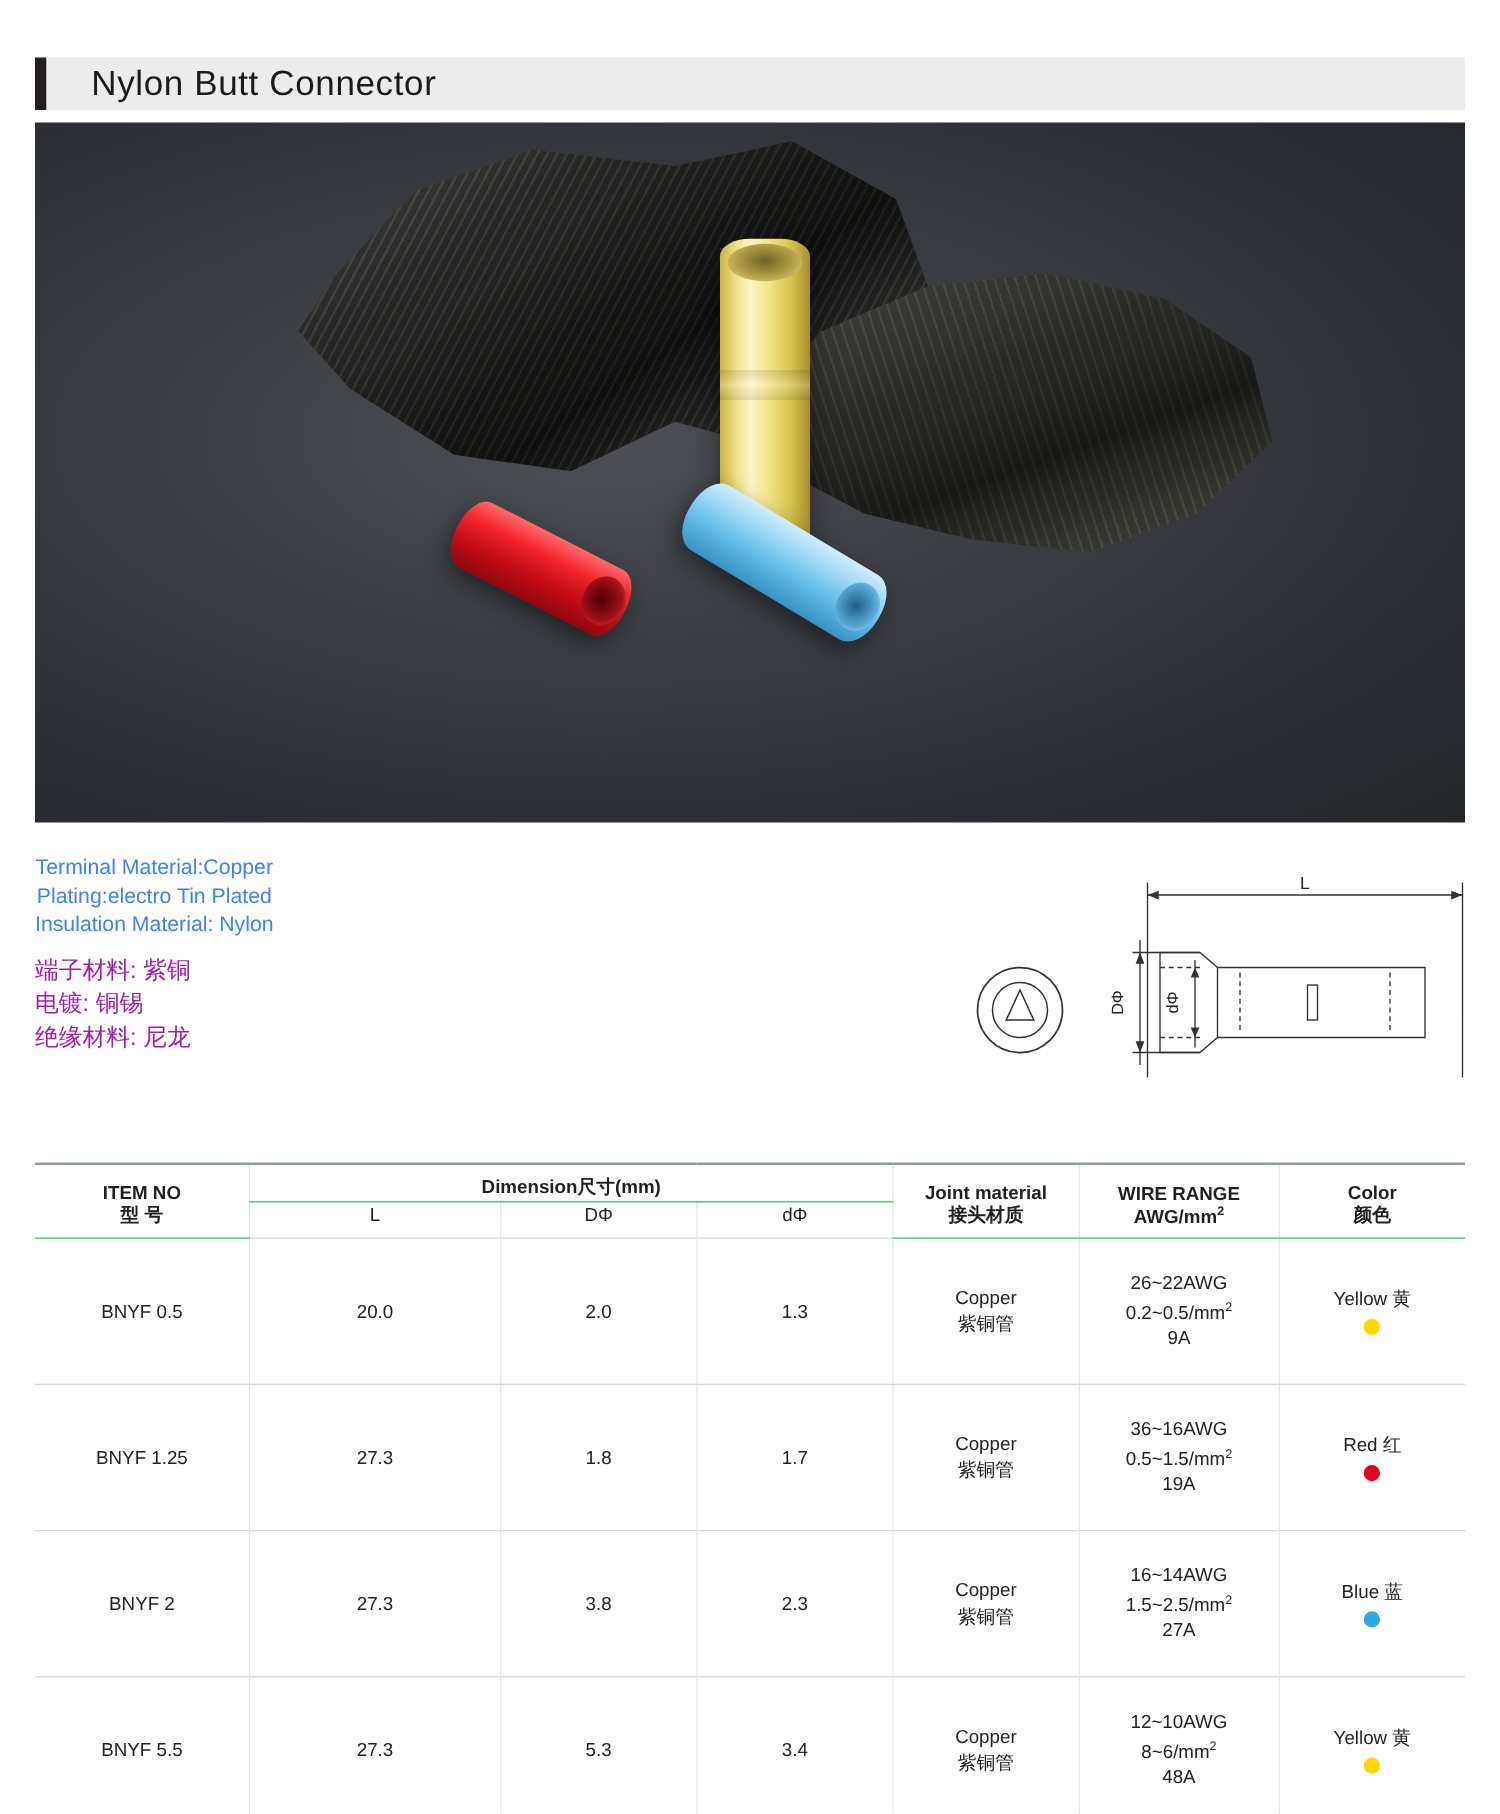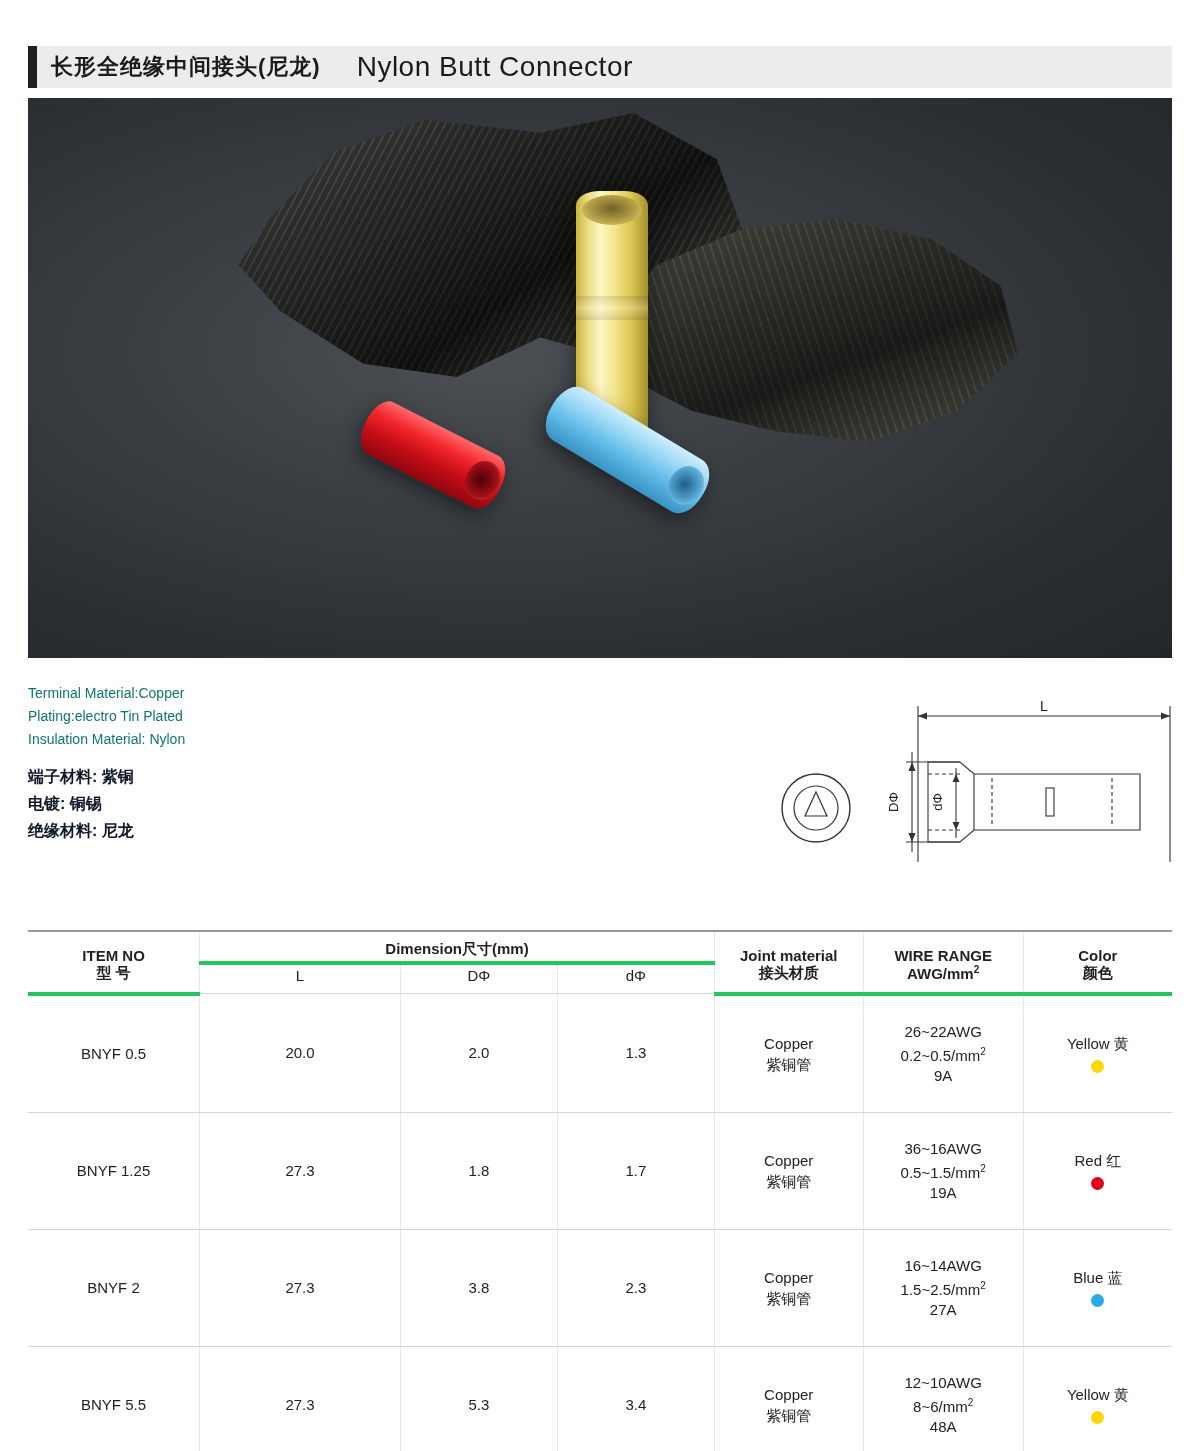--- a/index.html
+++ b/index.html
@@ -96,47 +96,46 @@
     box-shadow:0 8px 20px rgba(0,0,0,0.45);
   }
   .conn-blue:after {
     content:""; position:absolute; right:2px; top:10px; width:34px; height:40px;
     border-radius:50%;
     background:radial-gradient(ellipse at 45% 50%, #1d5e85 0%, #57a8d4 60%, #bfe6fa 100%);
   }
 
   
   .specs { position:absolute; left:28px; top:682px; }
-  .specs .en-line { font-size:14px; line-height:23px; color:#0f766e; }
+  .specs .en-line { font-size:17px; line-height:23px; color:#3b82f6;text-align:center; }
   .specs .cn-block { margin-top:12px; }
-  .specs .cn-line { font-size:16px; line-height:27px; color:#0f172a;font-weight:bold; }
+  .specs .cn-line { font-size:19px; line-height:27px; color:#a21caf; }
 
   
   .drawings { position:absolute; left:760px; top:690px; width:420px; height:190px; }
 
   
   .table-wrap { position:absolute; left:28px; top:930px; width:1144px; }
   table { border-collapse:collapse; width:100%; }
   th, td { border-bottom:1px solid #cfd8de; text-align:center; vertical-align:middle; }
-  thead th { border-top:2px solid #8e9ba3; border-bottom:4px solid #22c55e; }
+  thead th { border-top:2px solid #8e9ba3; border-bottom:1px solid #22c55e; }
   .hdr-top td, .hdr-top th { padding:8px 2px 2px; font-size:15px; }
   .sub-row td { padding:2px 2px 9px; font-size:15px; border-bottom:1px solid #cfd8de;}
   tbody td { padding:26px 4px; font-size:15px; color:#222; }
   .vdiv { border-left:1px solid #e2e8ec; }
   .sub { font-size:10px; vertical-align:super; }
   .dot { display:block; width:13px; height:13px; border-radius:50%; margin:6px auto 0; }
   .cell-2line div { line-height:21px; }
   .cell-3line div { line-height:20px; }
   .last-row td { border-bottom:2px solid #8e9ba3; }
 </style>
 </head>
 <body>
 
 <div class="header">
-  <span class="cn">长形全绝缘中间接头(尼龙)</span>
   <span class="en">Nylon Butt Connector</span>
 </div>
 
 <div class="photo">
   <div class="rock rock1"></div>
   <div class="rock rock2"></div>
   <div class="conn conn-yellow"></div>
   <div class="conn conn-red"></div>
   <div class="conn conn-blue"></div>
 </div>

